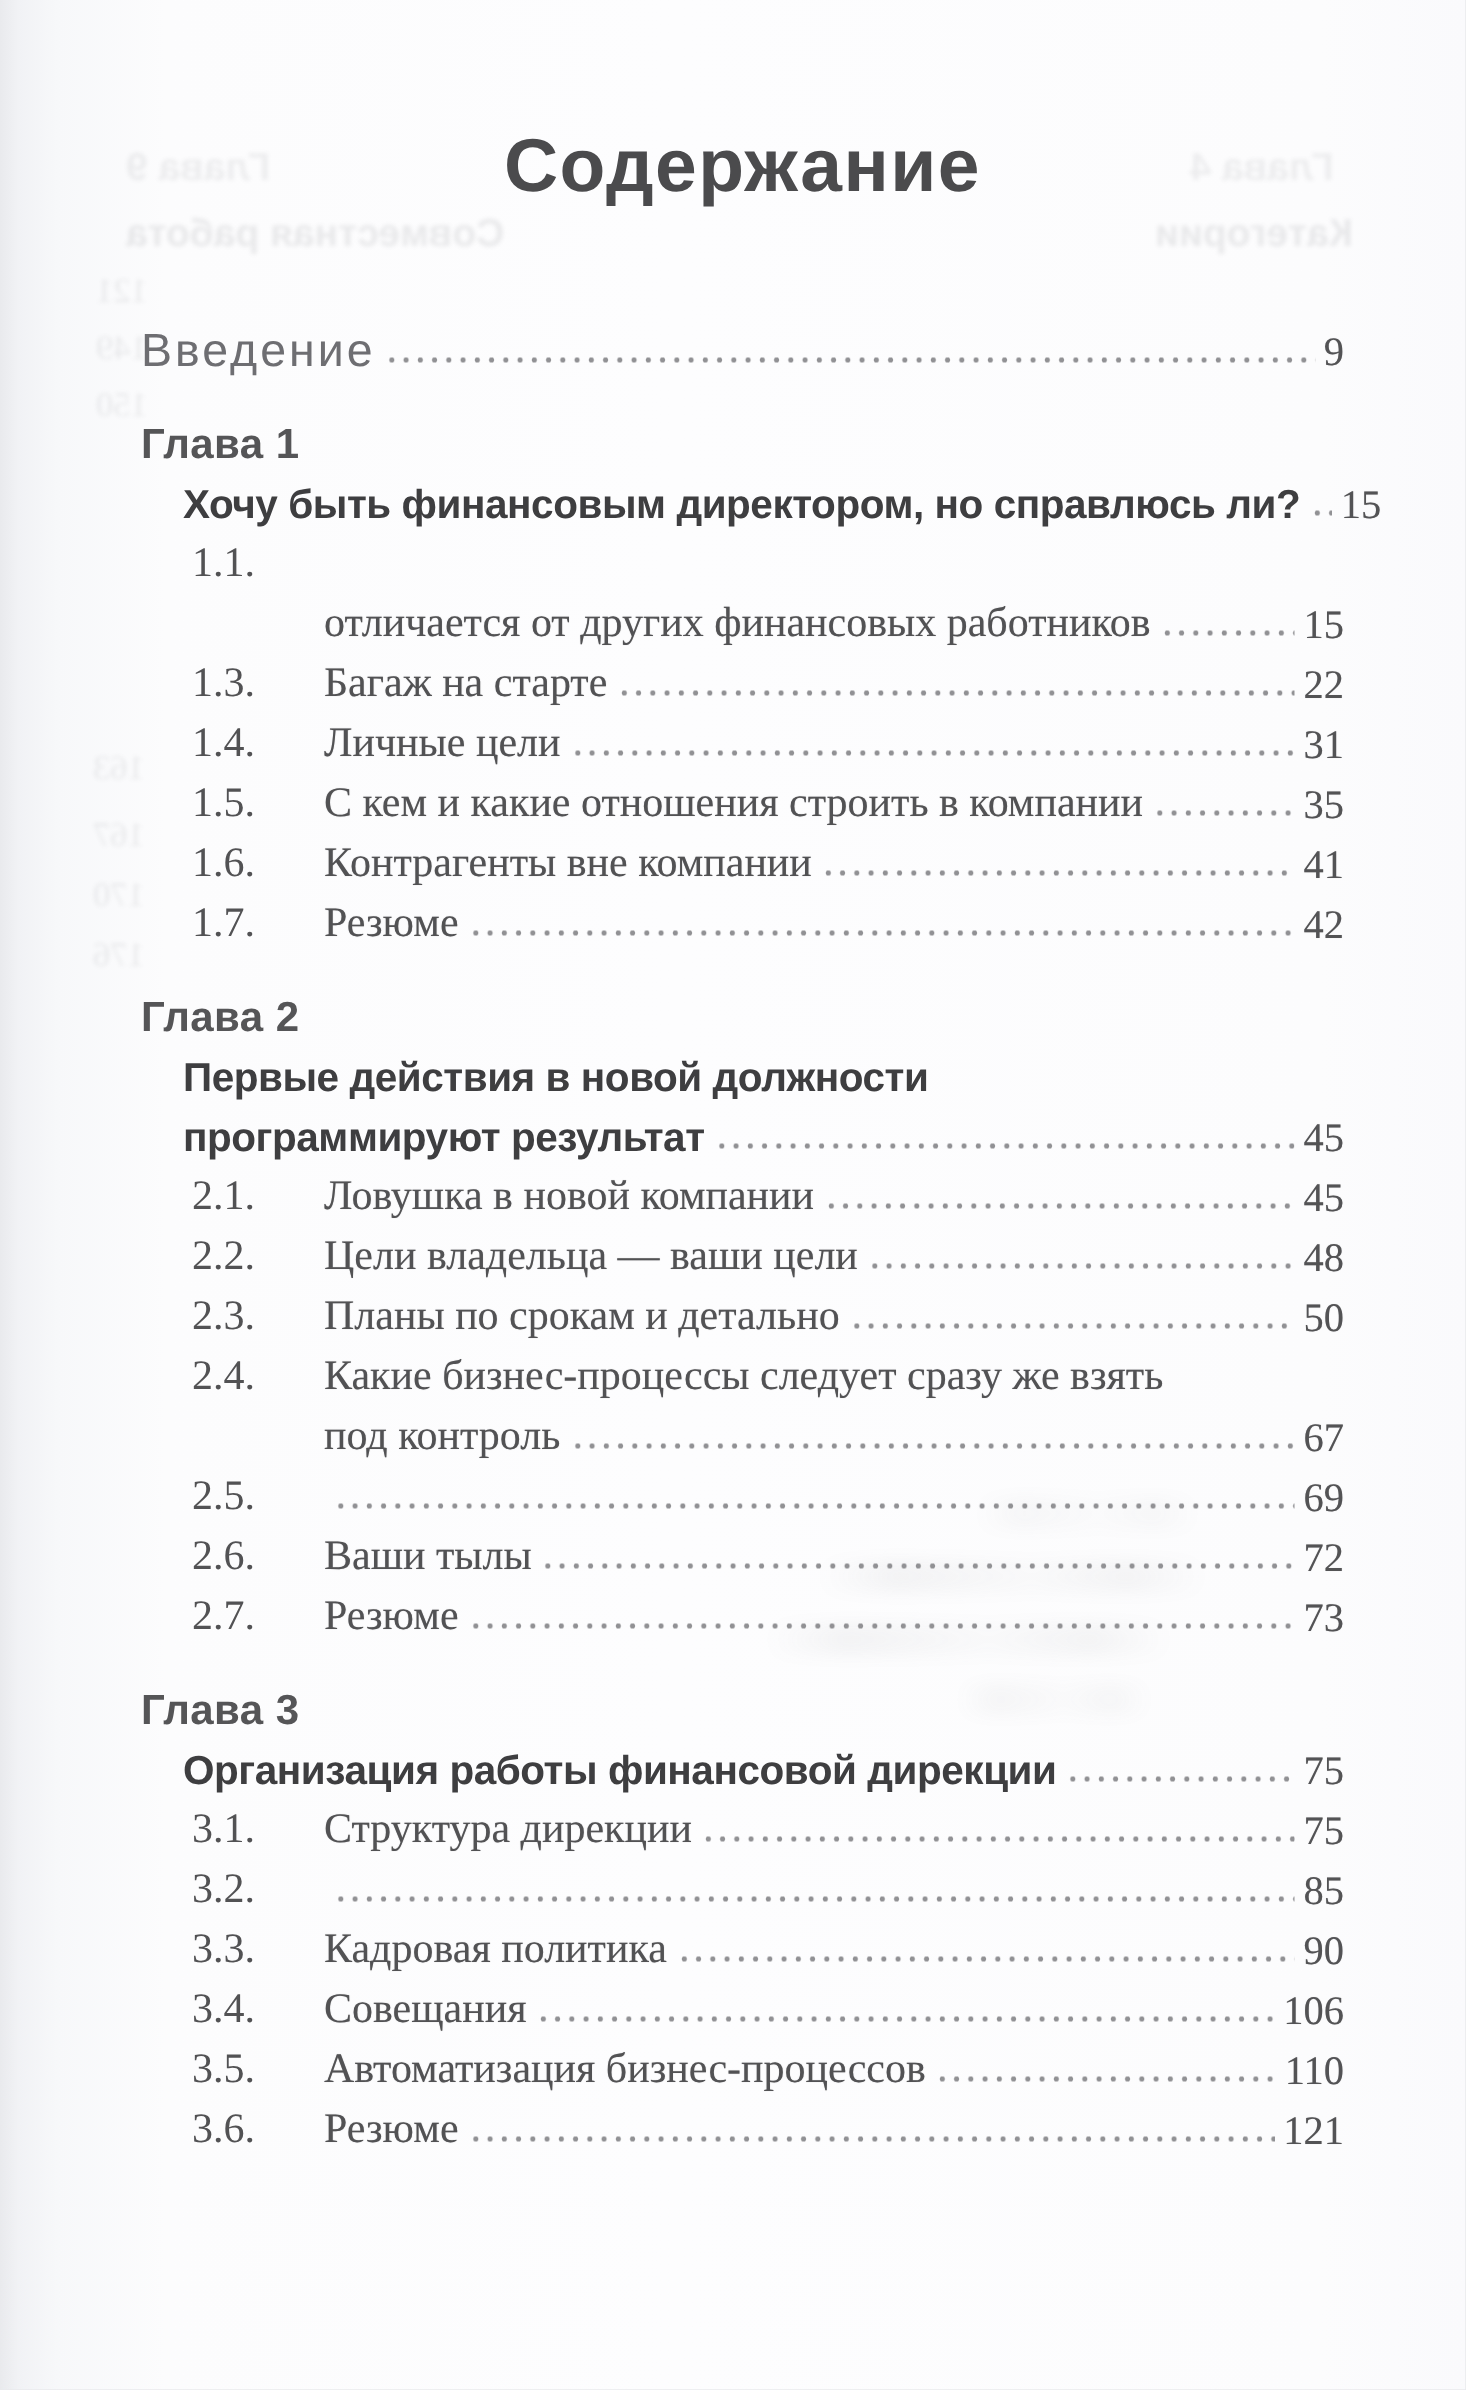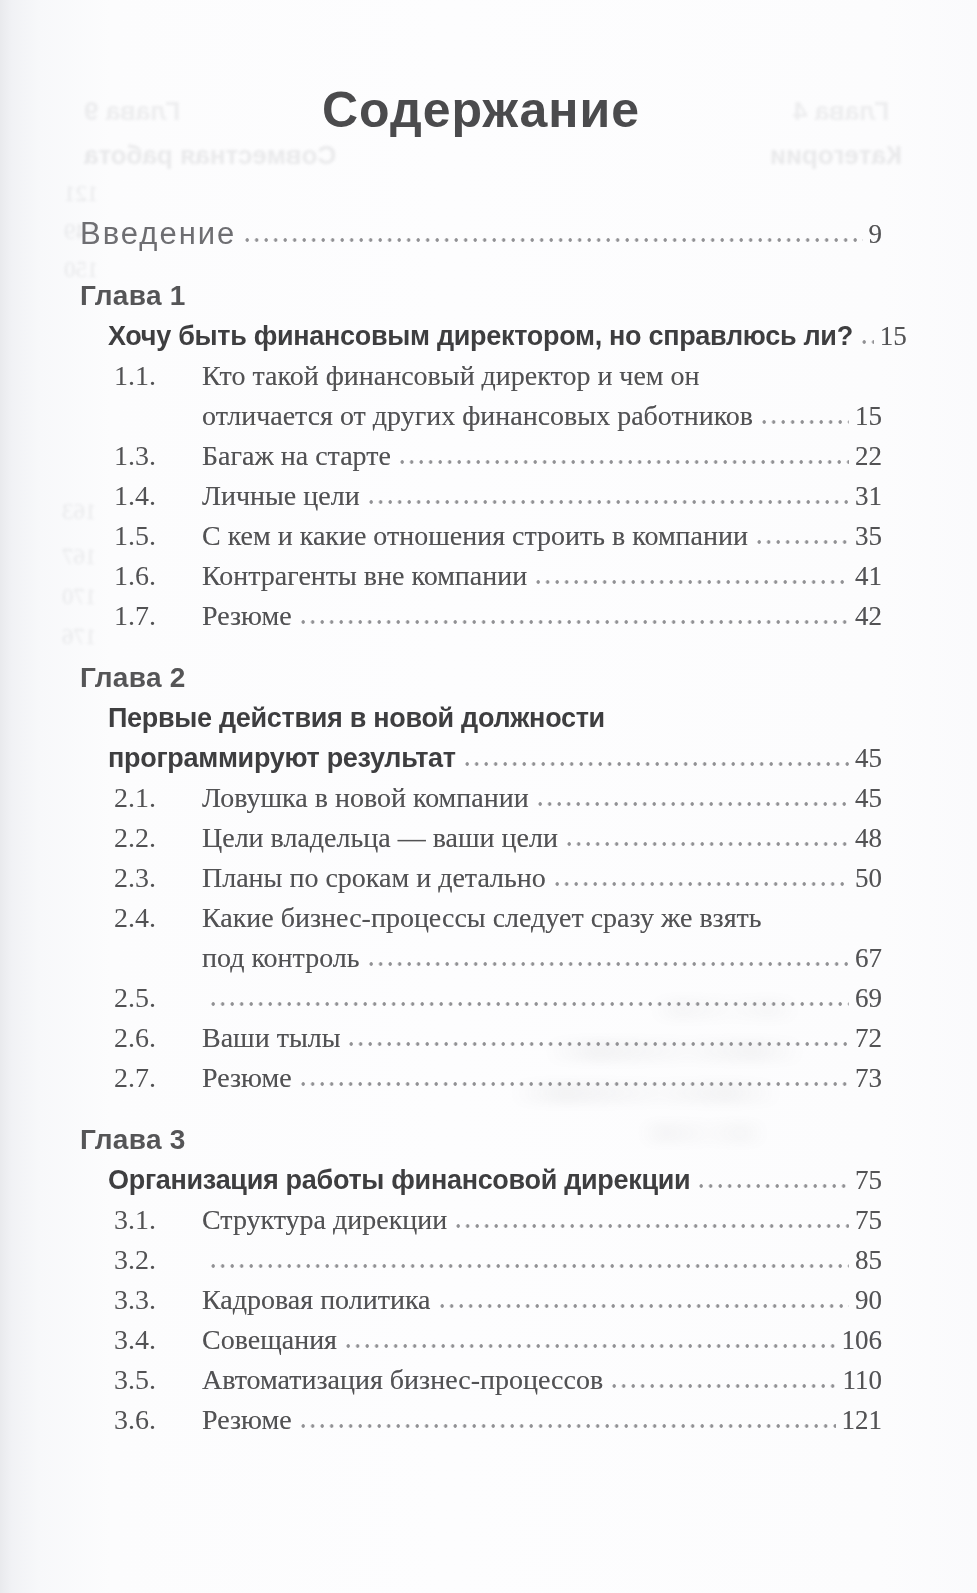--- a/index.html
+++ b/index.html
@@ -3,21 +3,21 @@
 <meta charset="utf-8">
 <style>
   * { margin:0; padding:0; box-sizing:border-box; }
   html,body { width:977px; }
   body { background:#e9eaec; font-family:"Liberation Sans",sans-serif; }
 
   .page {
     position:relative; width:977px; height:1593px; overflow:hidden;
     background:linear-gradient(90deg,#e9eaed 0px,#f1f2f5 12px,#f7f8fa 38px,#fcfcfd 110px,#fdfdfe 450px,#fcfcfd 880px,#fafafc 977px);
   }
-  .content { position:absolute; left:80px; top:0; width:802px; }
+  .content { position:absolute; left:94px; top:0; width:802px; }
 
   .title {
     margin-top:84px; text-align:center;
     font:700 50px/52px "Liberation Sans",sans-serif;
     color:#4b4b4d; letter-spacing:1px;
   }
 
   .row { display:flex; align-items:flex-start; line-height:40px; }
   .intro { margin-top:78px; }
   .sans-label { font:400 31px/40px "Liberation Sans",sans-serif; color:#6e6e72; letter-spacing:2px; flex:0 0 auto; }
@@ -97,21 +97,20 @@
 
     <section class="section">
       <div class="kicker">Глава 1</div>
       <div class="row">
         <span class="ctitle">Хочу быть финансовым директором, но справлюсь ли?</span>
         <span class="dots"></span>
         <span class="pg">15</span>
       </div>
       <div class="row item">
         <span class="inum">1.1.</span>
-        <span class="itext">Кто такой финансовый директор и чем он</span>
       </div>
       <div class="row item">
         <span class="inum"></span>
         <span class="itext">отличается от других финансовых работников</span>
         <span class="dots"></span>
         <span class="pg">15</span>
       </div>
       <div class="row item">
         <span class="inum">1.3.</span>
         <span class="itext">Багаж на старте</span>

